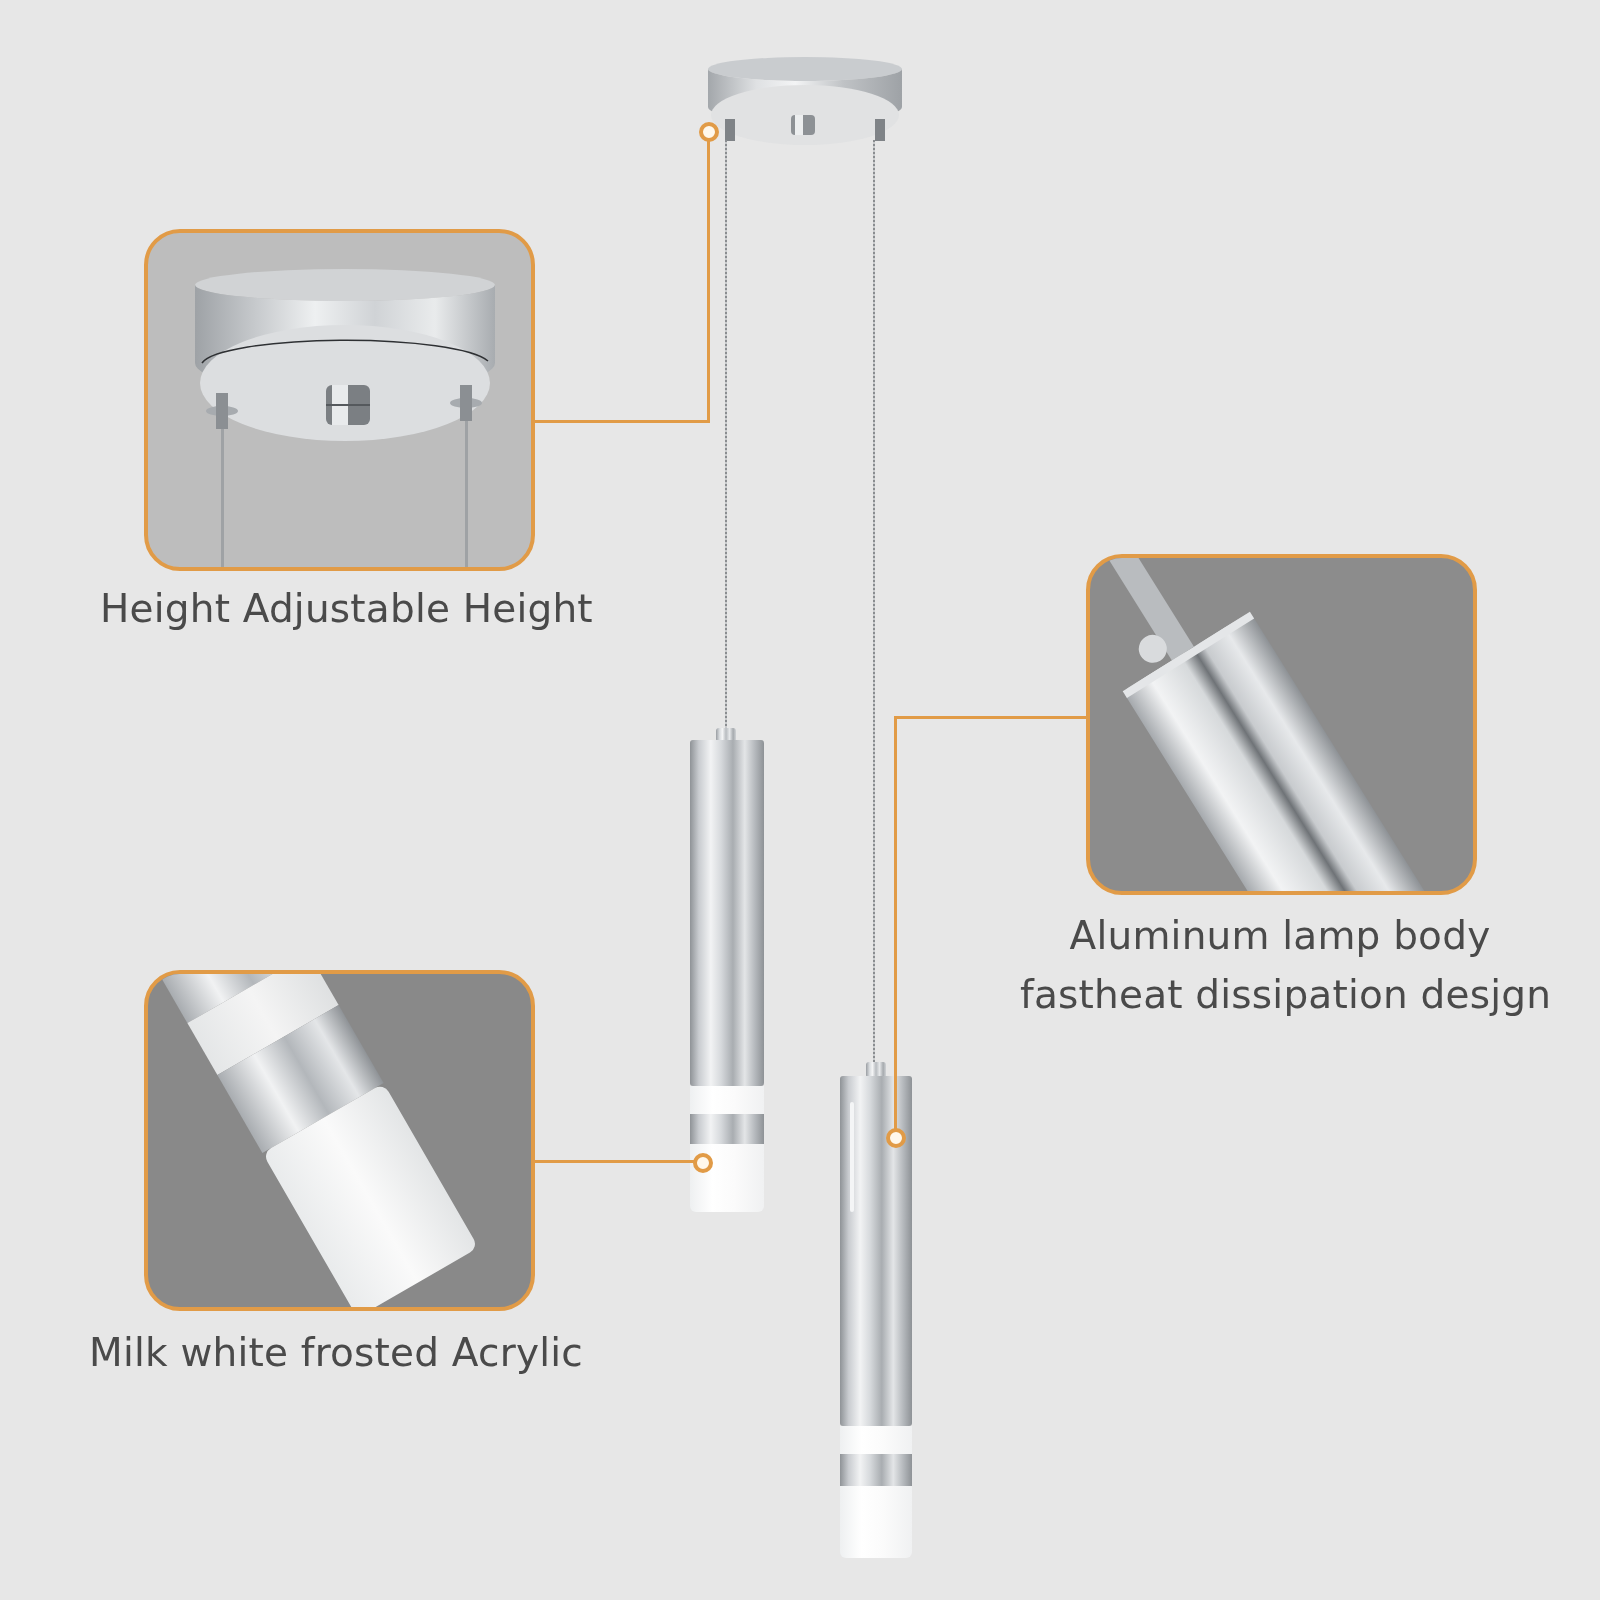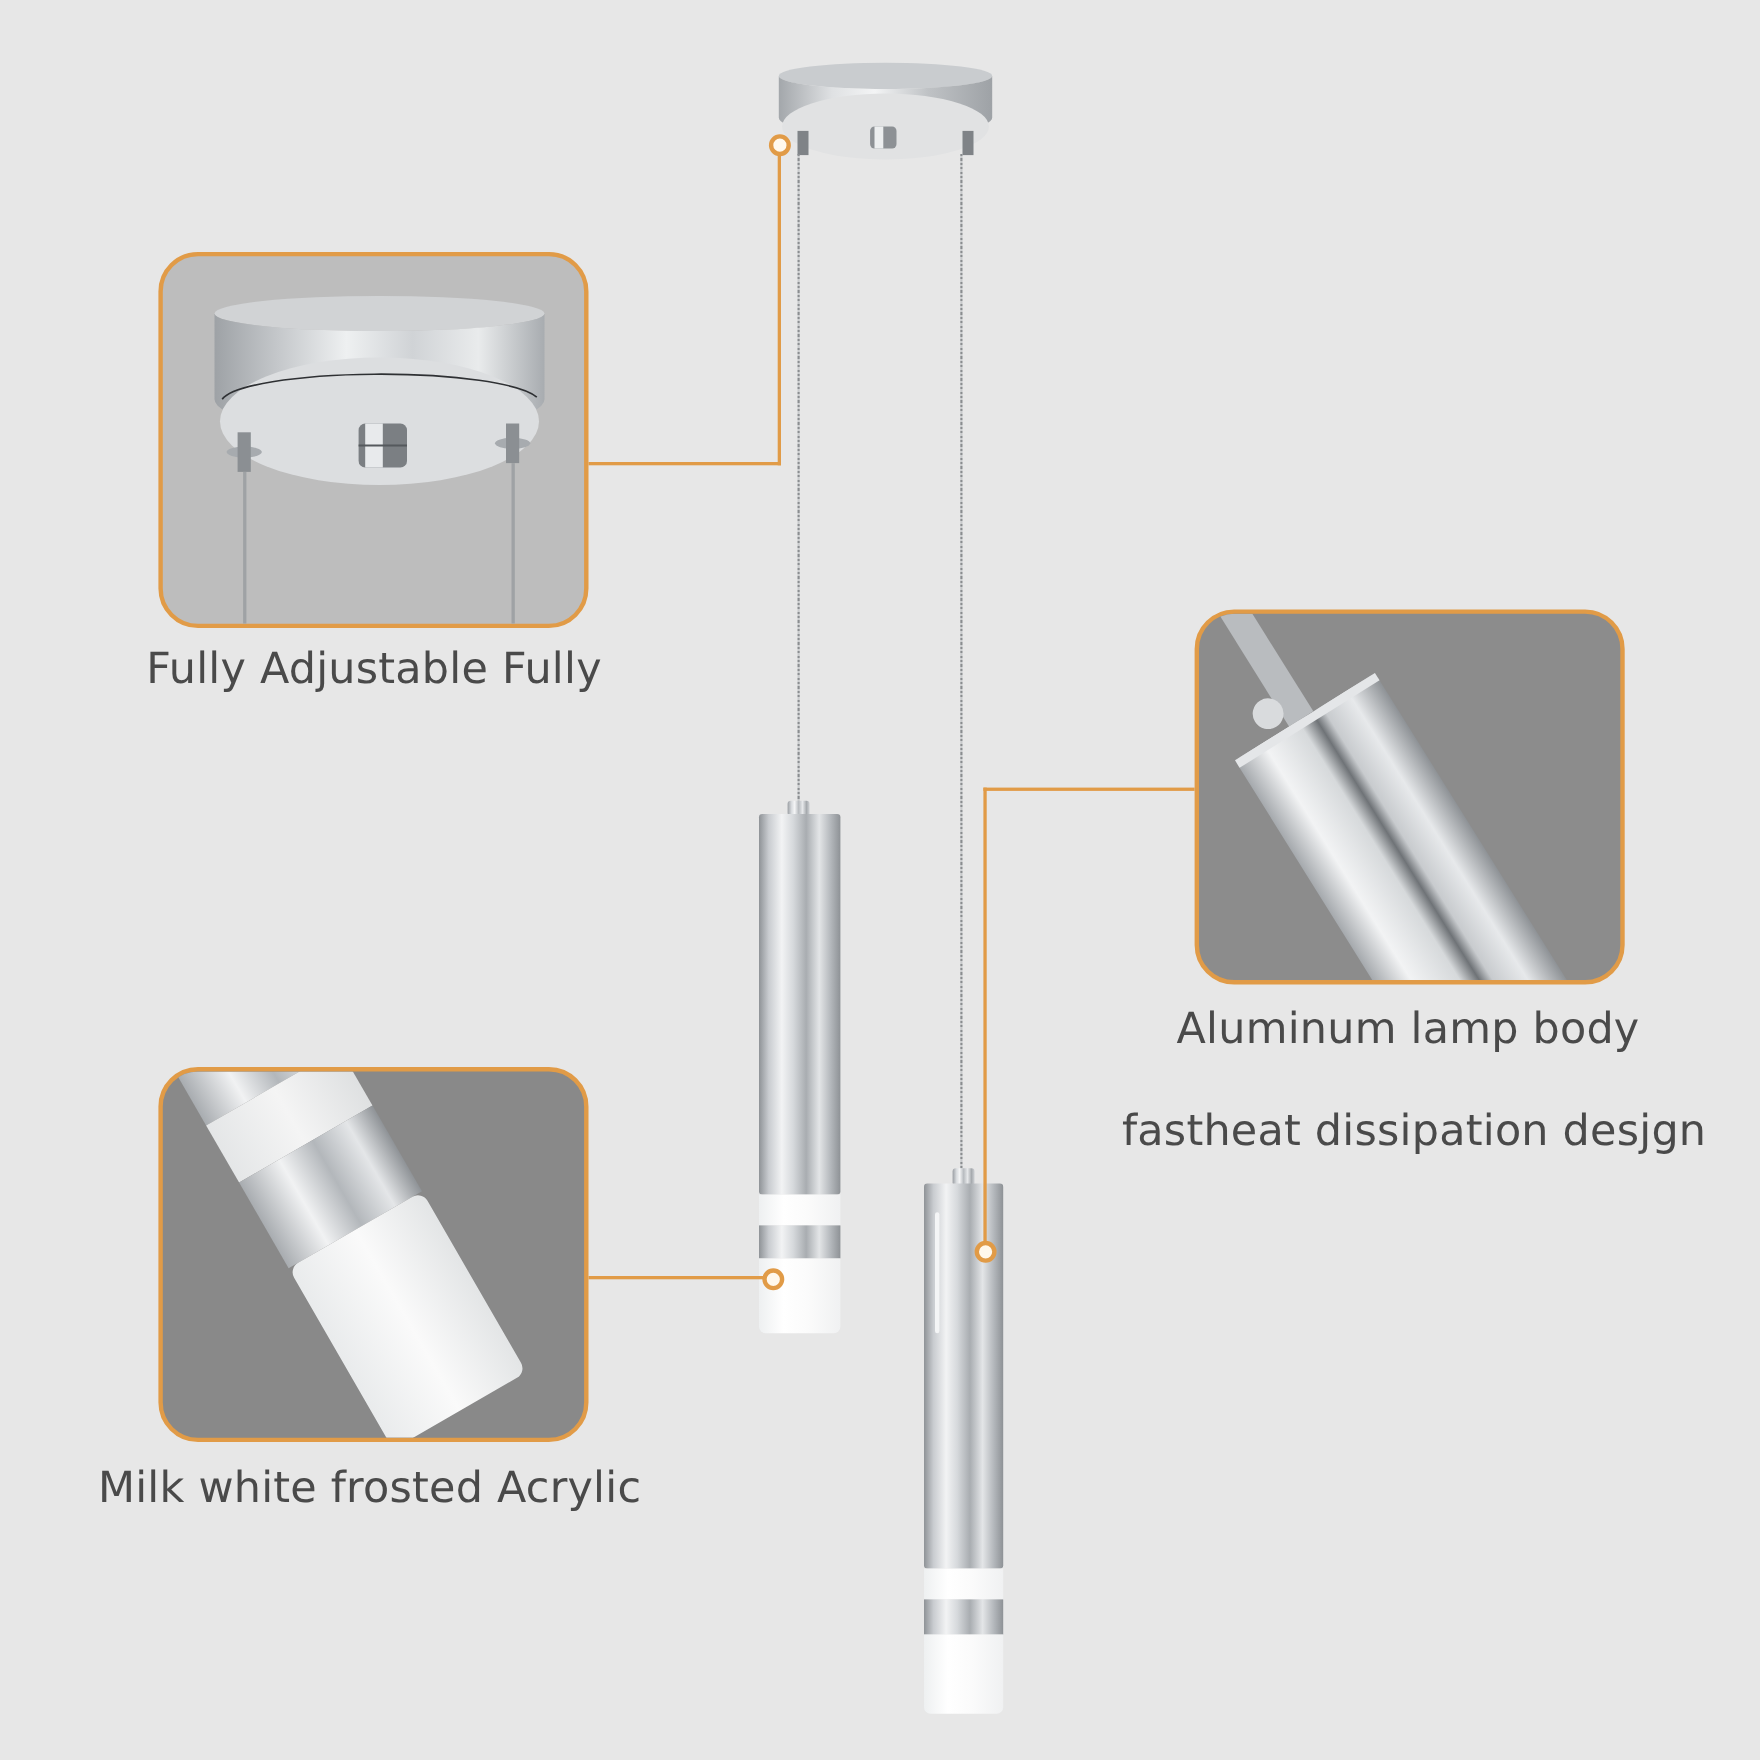--- a/index.html
+++ b/index.html
@@ -110,21 +110,21 @@
     <rect x="68" y="160" width="12" height="36" fill="#8b8f93"></rect>
     <ellipse cx="318" cy="170" rx="16" ry="5" fill="#a7abaf"></ellipse>
     <rect x="312" y="152" width="12" height="36" fill="#8b8f93"></rect>
     <rect x="73" y="196" width="3" height="140" fill="#9fa2a5"></rect>
     <rect x="317" y="188" width="3" height="148" fill="#9fa2a5"></rect>
   </svg>
 </div>
 <div class="abs connector" style="left:535px; top:420px; width:175px; height:3px;"></div>
 <div class="abs connector" style="left:707px; top:134px; width:3px; height:289px;"></div>
 <div class="abs dot" style="left:699px; top:122px;"></div>
-<div class="abs caption" style="left:100px; top:586px; width:480px; font-size:39px;">Fully Adjustable Fully</div>
+<div class="abs caption" style="left:100px; top:586px; width:480px; font-size:39px;">Height Adjustable Height</div>
 
 <div class="abs panel" style="left:1086px; top:554px; width:391px; height:341px; background:#8c8c8c;">
   <svg width="383" height="333" viewBox="0 0 383 333">
     <defs>
       <linearGradient id="cg3" x1="0" x2="1" y1="0" y2="0">
         <stop offset="0" stop-color="#a5a9ad"></stop>
         <stop offset="0.2" stop-color="#f2f3f4"></stop>
         <stop offset="0.45" stop-color="#d6d9db"></stop>
         <stop offset="0.55" stop-color="#6f7377"></stop>
         <stop offset="0.62" stop-color="#c8cbce"></stop>
@@ -137,21 +137,21 @@
       <circle cx="140" cy="40" r="14" fill="#d9dbdd"></circle>
       <rect x="92" y="60" width="150" height="360" rx="6" fill="url(#cg3)"></rect>
       <rect x="92" y="60" width="150" height="8" fill="#e4e6e8"></rect>
     </g>
   </svg>
 </div>
 <div class="abs connector" style="left:894px; top:716px; width:192px; height:3px;"></div>
 <div class="abs connector" style="left:894px; top:716px; width:3px; height:414px;"></div>
 <div class="abs dot" style="left:886px; top:1128px;"></div>
 <div class="abs caption" style="left:1020px; top:913px; width:520px; font-size:39px;text-align:center;">Aluminum lamp body</div>
-<div class="abs caption" style="left:1020px; top:972px; width:520px; font-size:39px;margin-top:34px;">fastheat dissipation desjgn</div>
+<div class="abs caption" style="left:1020px; top:972px; width:520px; font-size:39px;">fastheat dissipation desjgn</div>
 
 <div class="abs panel" style="left:144px; top:970px; width:391px; height:341px; background:#898989;">
   <svg width="383" height="333" viewBox="0 0 383 333">
     <defs>
       <linearGradient id="cg4" x1="0" x2="1" y1="0" y2="0">
         <stop offset="0" stop-color="#a8acb0"></stop>
         <stop offset="0.3" stop-color="#f1f2f3"></stop>
         <stop offset="0.55" stop-color="#b3b7bb"></stop>
         <stop offset="0.8" stop-color="#e4e6e8"></stop>
         <stop offset="1" stop-color="#8f9397"></stop>

